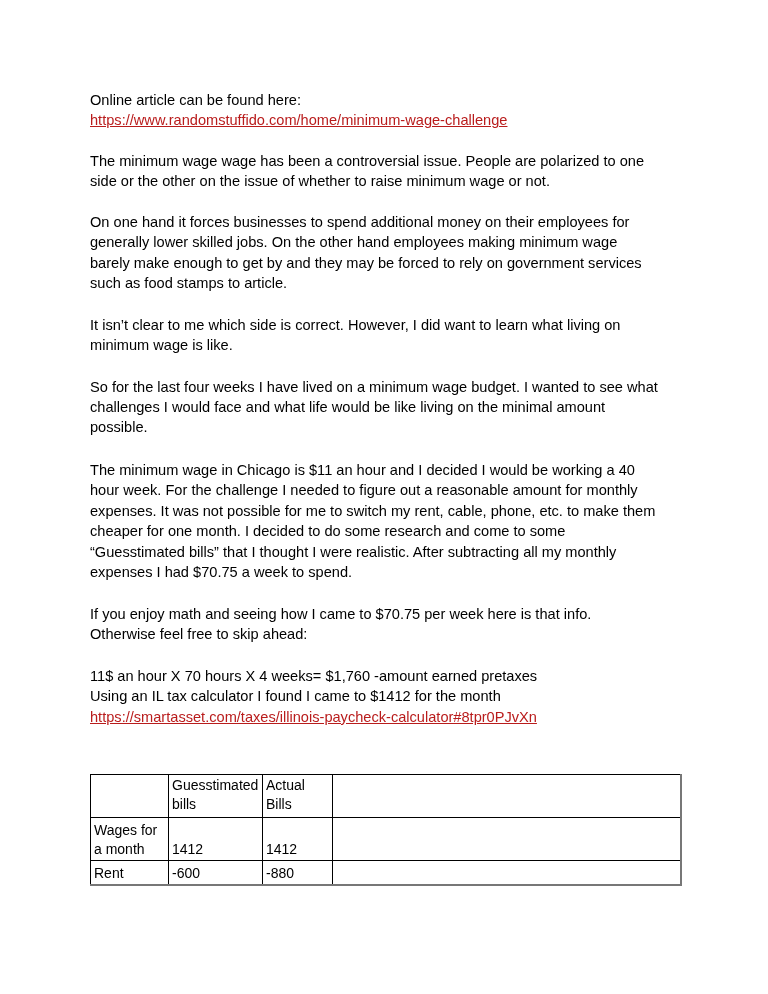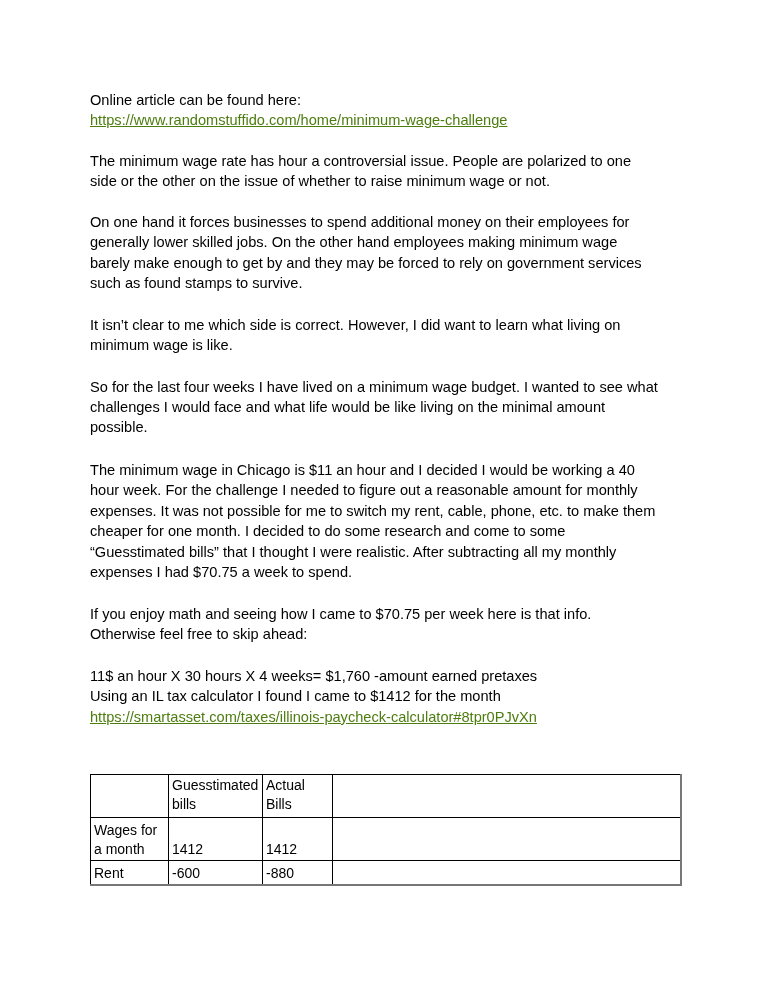--- a/index.html
+++ b/index.html
@@ -1,63 +1,63 @@
 <!DOCTYPE html>
 <html><head>
 <meta charset="utf-8">
 <style>
   html, body { margin: 0; padding: 0; background: #ffffff; }
   body { width: 768px; height: 994px; position: relative; overflow: hidden;
          font-family: "Liberation Sans", sans-serif; color: #000; }
   .page { position: absolute; left: 90px; top: 0; width: 600px; }
   .line { position: absolute; left: 0; font-size: 14.6px; line-height: 20px; white-space: nowrap; }
-  a.link { color: #4d7c0f; text-decoration: underline; }
+  a.link { color: #b91c1c; text-decoration: underline; }
   table.budget { position: absolute; left: 90px; top: 774px; border-collapse: collapse;
                  font-family: "Liberation Sans", sans-serif; font-size: 14px; }
   table.budget td { border: 1px solid #000; padding: 1px 3px; vertical-align: bottom; line-height: 19px; }
   table.budget tr:first-child td { vertical-align: top; }
   td.num { text-align: left; }
   .c1 { width: 71px; } .c2 { width: 87px; } .c3 { width: 63px; } .c4 { width: 341px; }
   tr.r1 td { height: 40px; } tr.r2 td { height: 40px; margin-top: 42px; } tr.r3 td { height: 21px; }
   table.budget td.outer-right { border-right: 2px solid #777; }
   table.budget tr.r3 td { border-bottom: 2px solid #777; }
 </style>
 </head>
 <body>
 
 <div class="page">
   <div class="line" style="top:90px">Online article can be found here:</div>
   <div class="line" style="top:110px"><a class="link">https://www.randomstuffido.com/home/minimum-wage-challenge</a></div>
 
-  <div class="line" style="top:151px">The minimum wage rate has hour a controversial issue. People are polarized to one</div>
+  <div class="line" style="top:151px">The minimum wage wage has been a controversial issue. People are polarized to one</div>
   <div class="line" style="top:171px">side or the other on the issue of whether to raise minimum wage or not.</div>
 
   <div class="line" style="top:212px">On one hand it forces businesses to spend additional money on their employees for</div>
   <div class="line" style="top:232px">generally lower skilled jobs. On the other hand employees making minimum wage</div>
   <div class="line" style="top:253px">barely make enough to get by and they may be forced to rely on government services</div>
-  <div class="line" style="top:273px">such as found stamps to survive.</div>
+  <div class="line" style="top:273px">such as food stamps to article.</div>
 
   <div class="line" style="top:315px">It isn’t clear to me which side is correct. However, I did want to learn what living on</div>
   <div class="line" style="top:335px">minimum wage is like.</div>
 
   <div class="line" style="top:377px">So for the last four weeks I have lived on a minimum wage budget. I wanted to see what</div>
   <div class="line" style="top:397px">challenges I would face and what life would be like living on the minimal amount</div>
   <div class="line" style="top:417px">possible.</div>
 
   <div class="line" style="top:460px">The minimum wage in Chicago is $11 an hour and I decided I would be working a 40</div>
   <div class="line" style="top:480px">hour week. For the challenge I needed to figure out a reasonable amount for monthly</div>
   <div class="line" style="top:501px">expenses. It was not possible for me to switch my rent, cable, phone, etc. to make them</div>
   <div class="line" style="top:521px">cheaper for one month. I decided to do some research and come to some</div>
   <div class="line" style="top:542px">“Guesstimated bills” that I thought I were realistic. After subtracting all my monthly</div>
   <div class="line" style="top:562px">expenses I had $70.75 a week to spend.</div>
 
   <div class="line" style="top:604px">If you enjoy math and seeing how I came to $70.75 per week  here is that info.</div>
   <div class="line" style="top:624px">Otherwise feel free to skip ahead:</div>
 
-  <div class="line" style="top:666px">11$ an hour X 30 hours X 4 weeks= $1,760  -amount earned pretaxes</div>
+  <div class="line" style="top:666px">11$ an hour X 70 hours X 4 weeks= $1,760  -amount earned pretaxes</div>
   <div class="line" style="top:686px">Using an IL tax calculator I found I came to $1412 for the month</div>
   <div class="line" style="top:707px"><a class="link">https://smartasset.com/taxes/illinois-paycheck-calculator#8tpr0PJvXn</a></div>
 </div>
 
 <table class="budget">
   <tbody>
       <tr class="r1">
     <td class="c1"></td>
     <td class="c2"><span>Guesstimated</span><br><span>bills</span></td>
     <td class="c3"><span>Actual</span><br><span>Bills</span></td>

